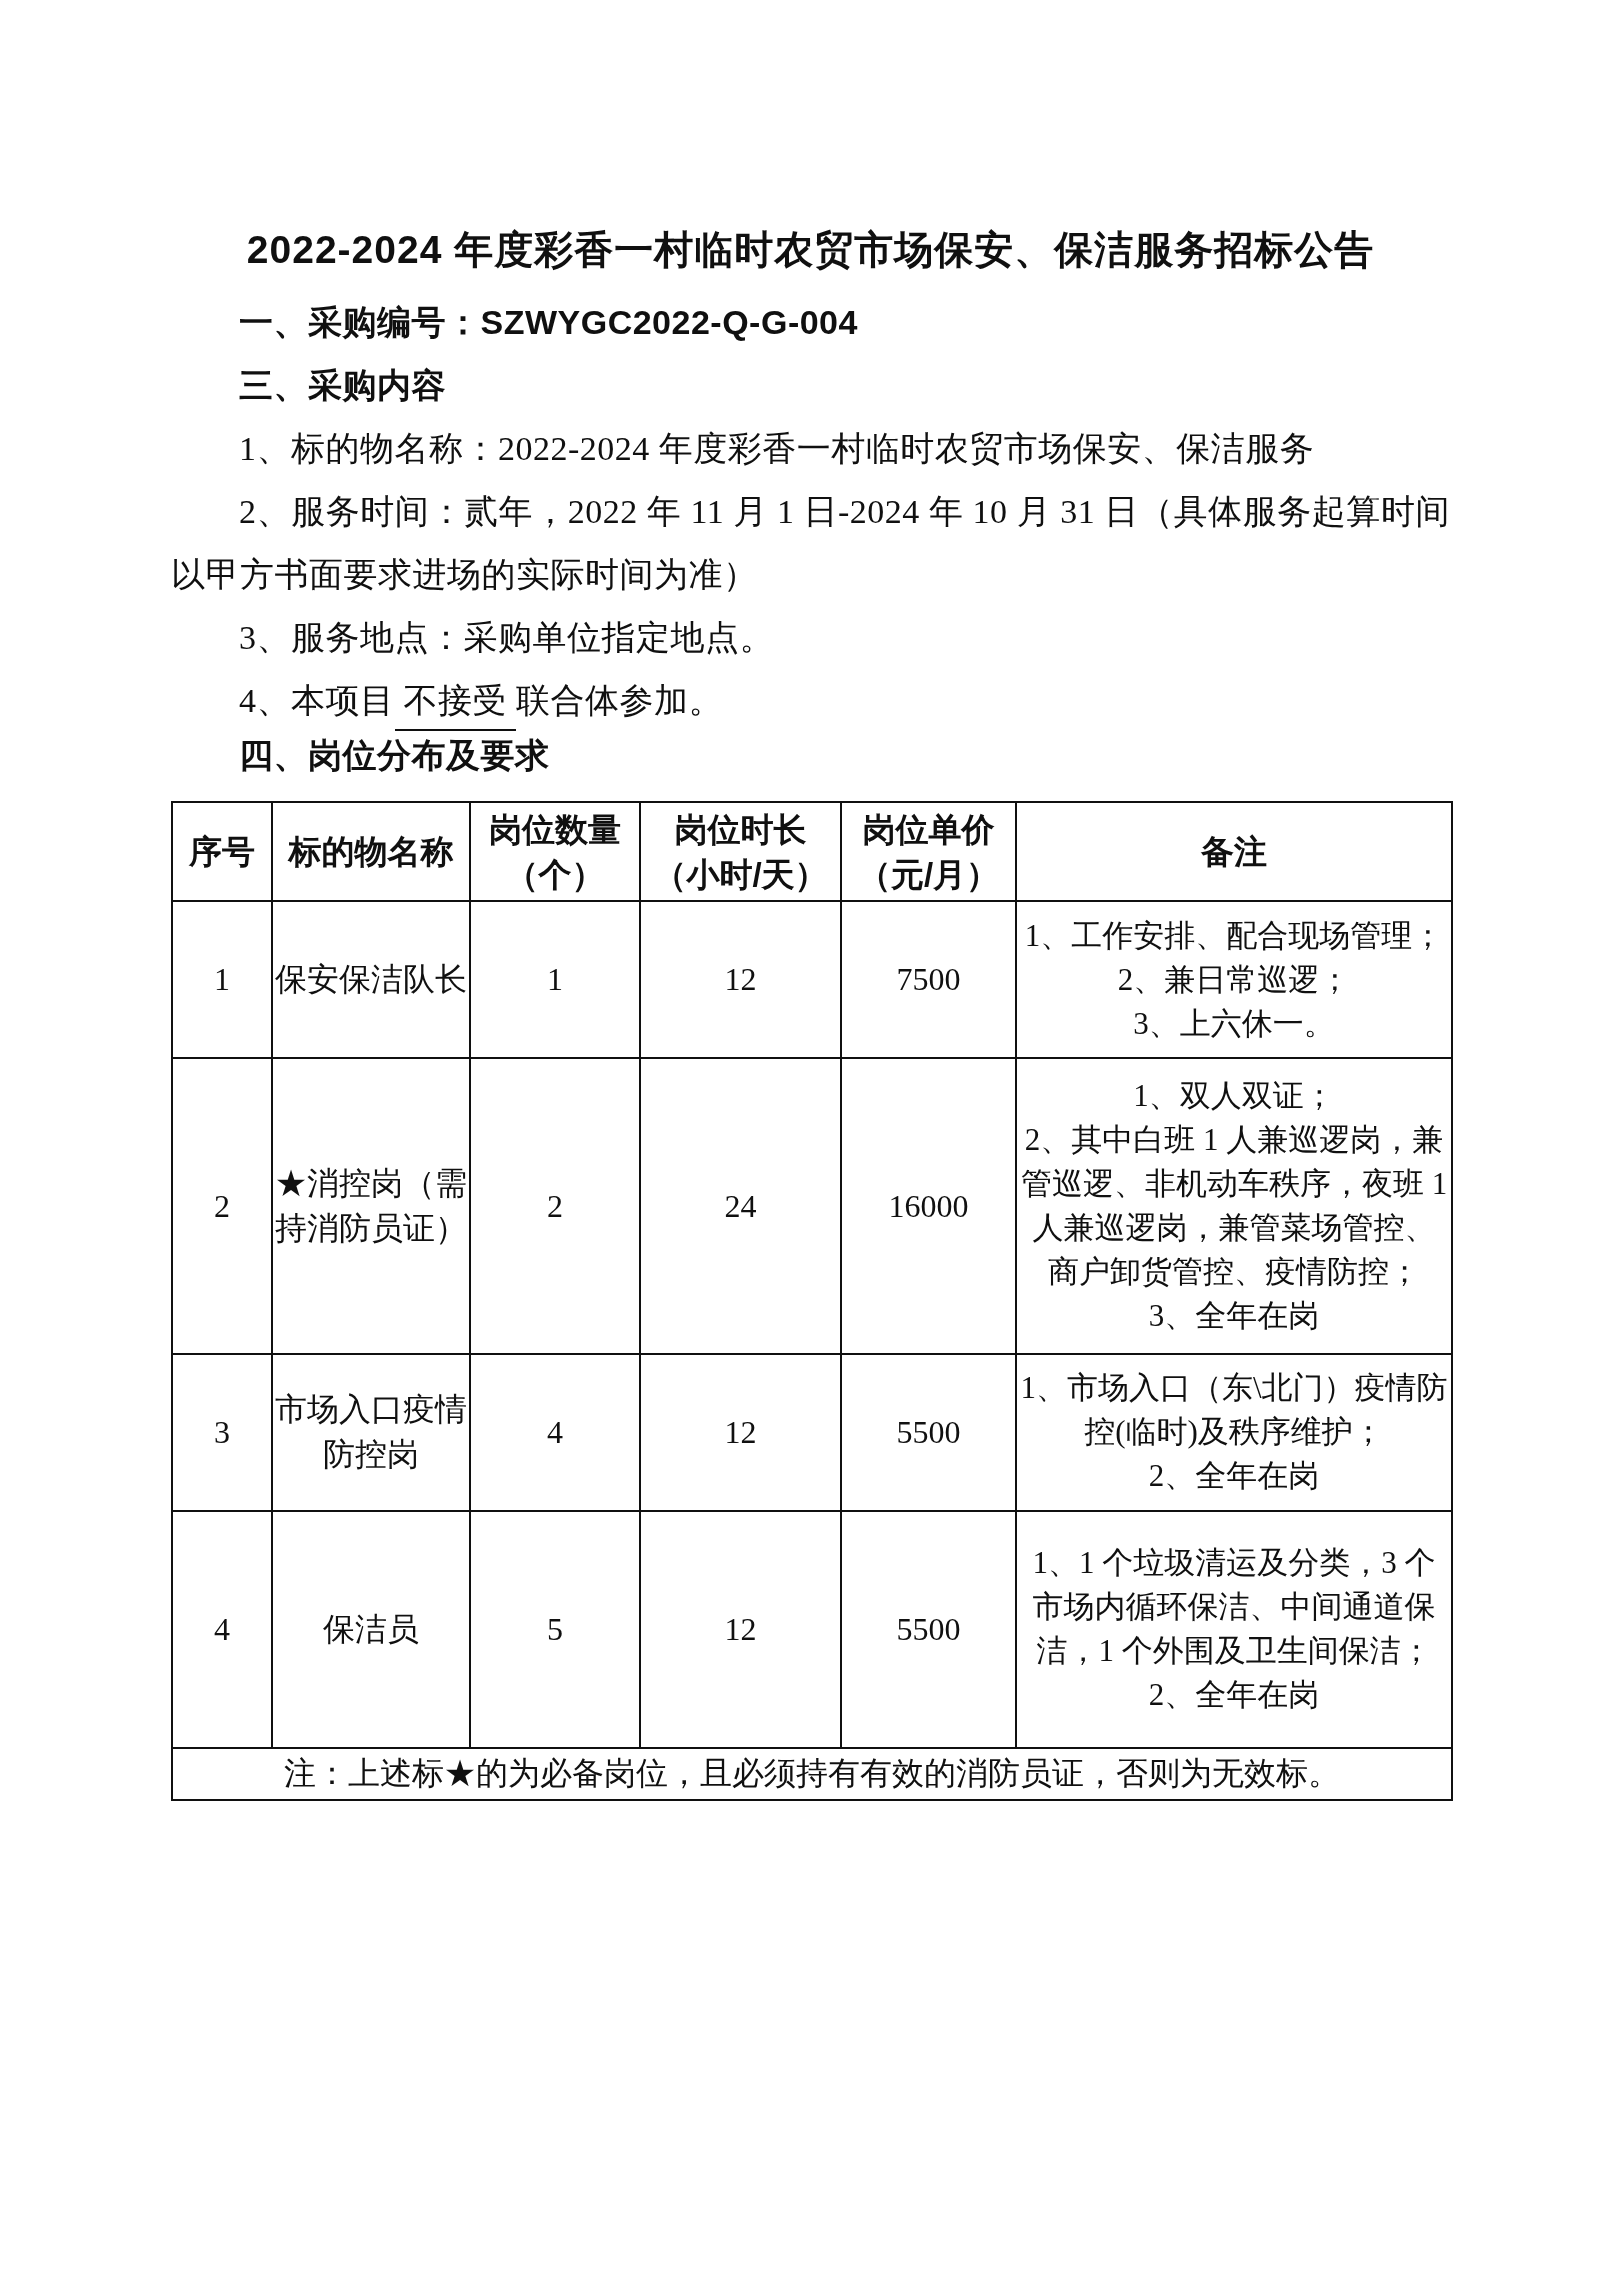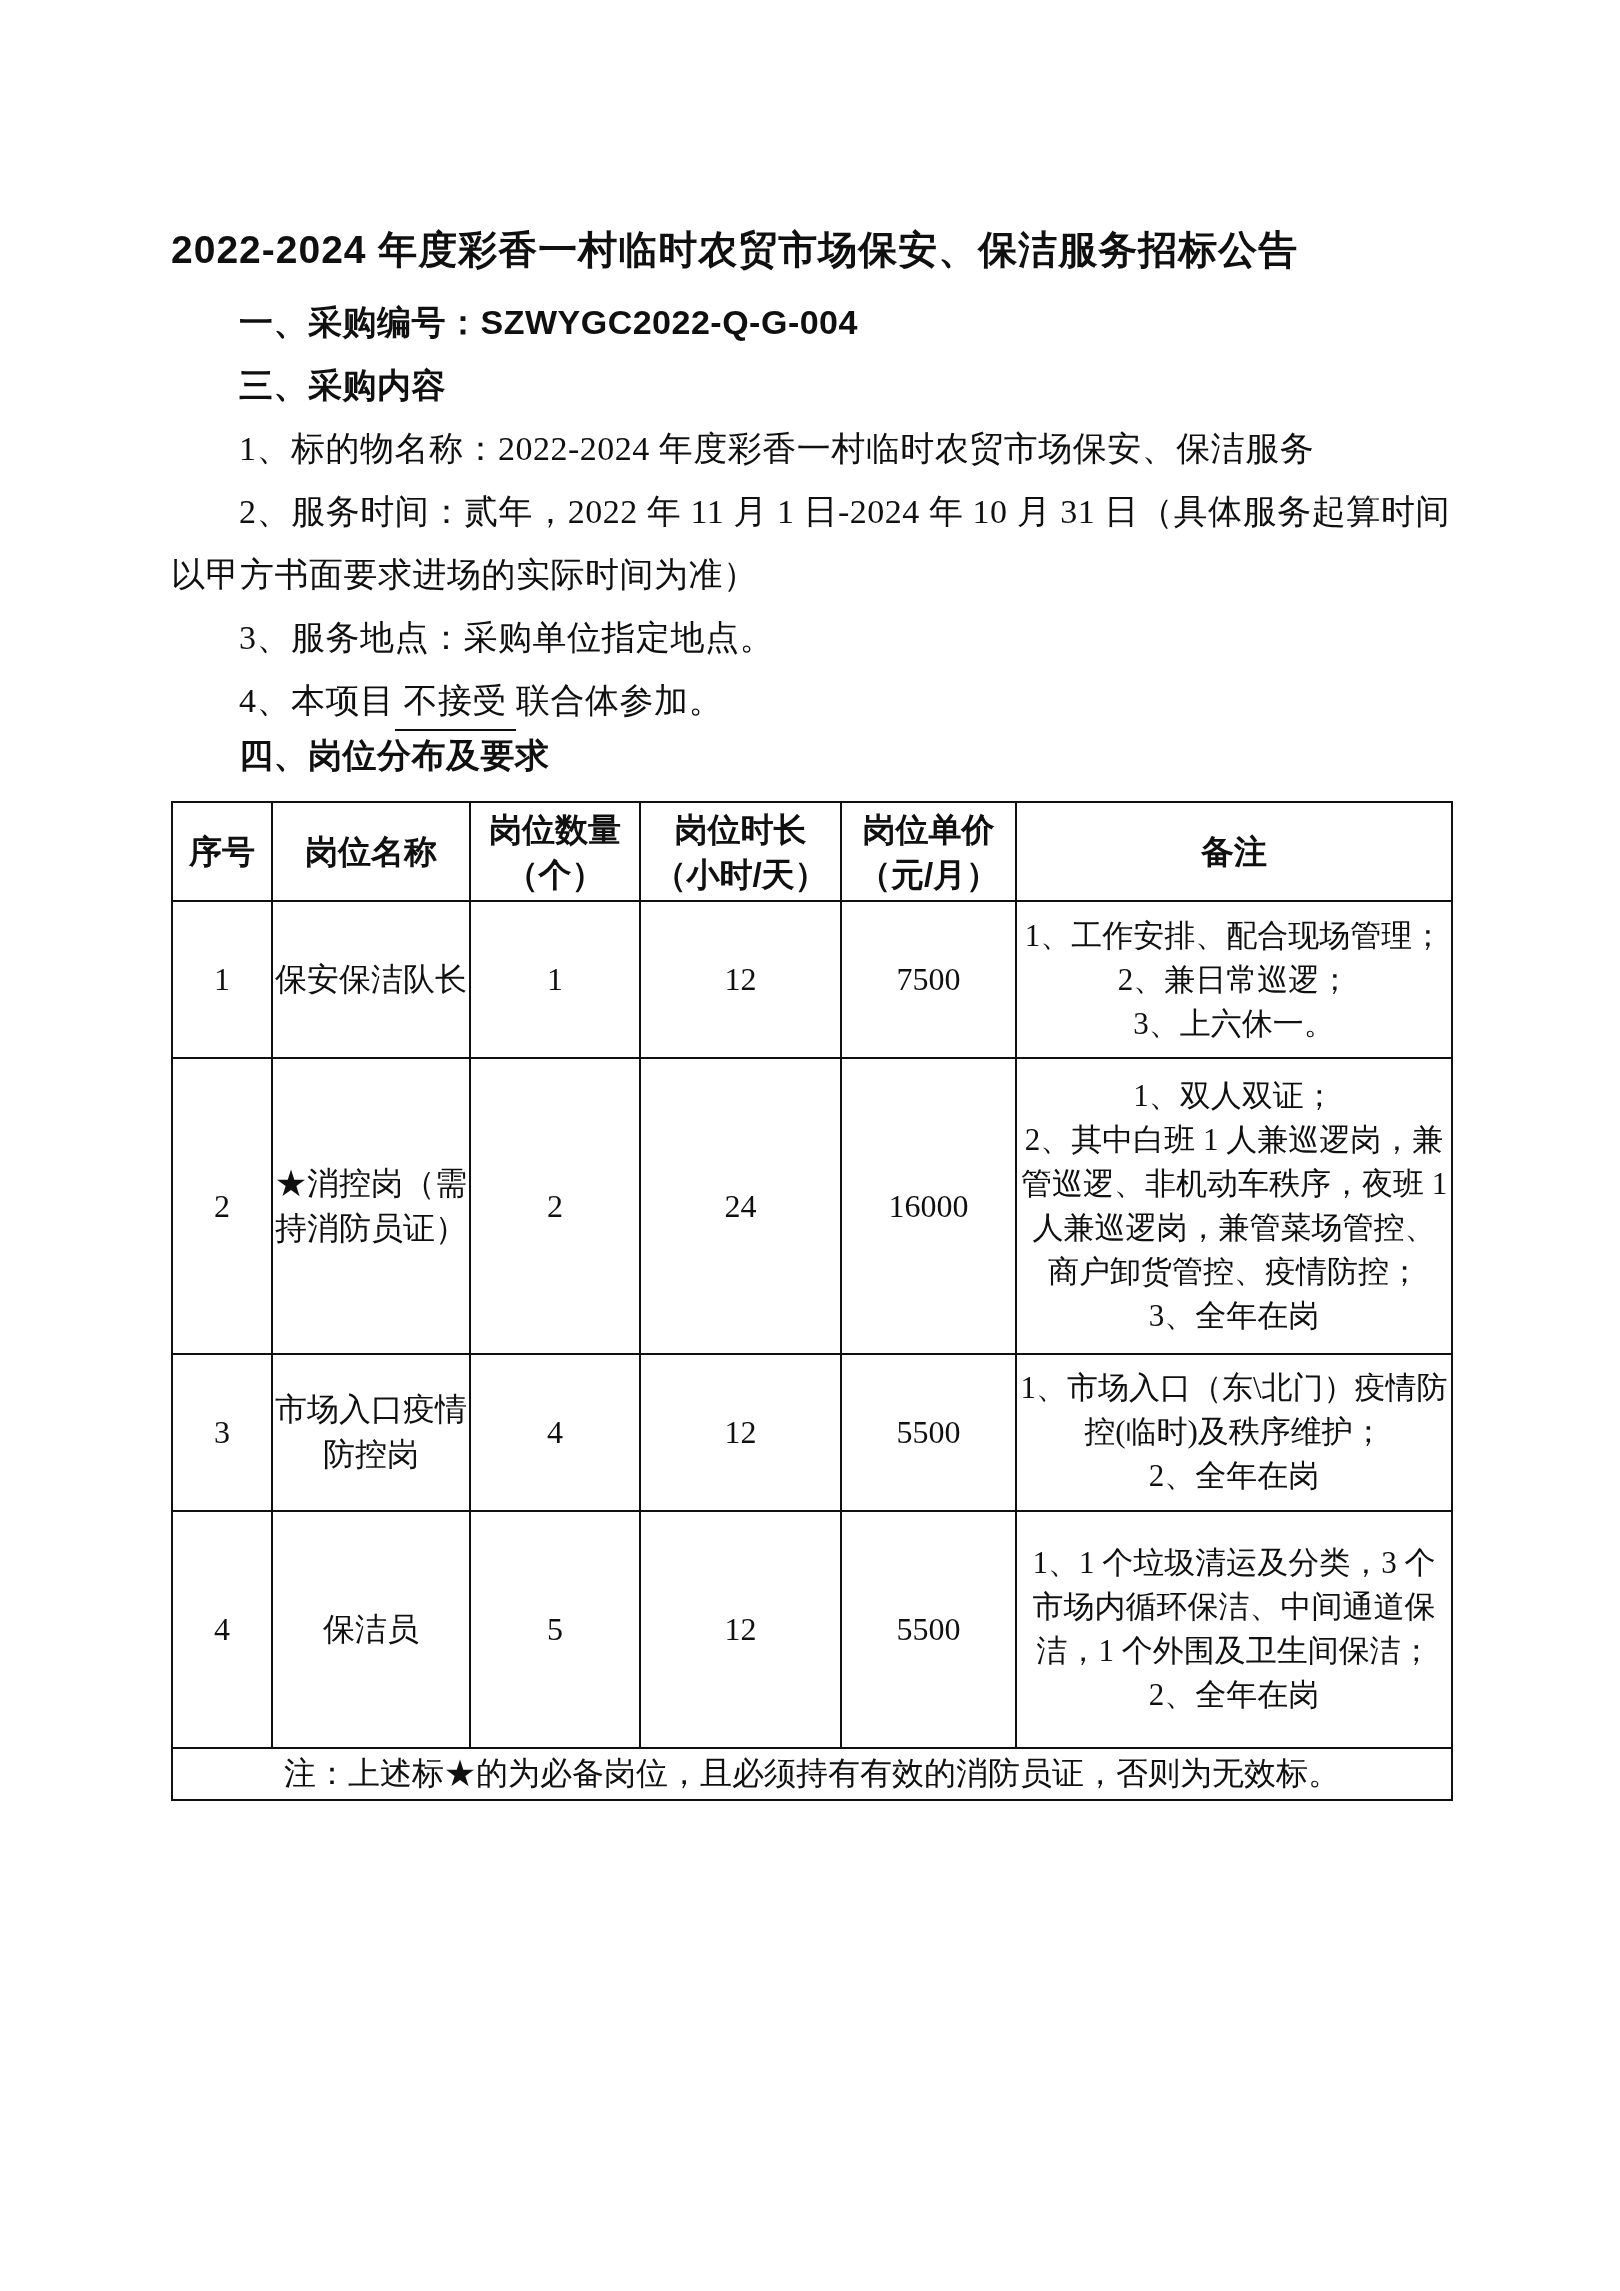--- a/index.html
+++ b/index.html
@@ -13,20 +13,21 @@
     padding: 222px 170px 0 171px;
     color: #101010;
     font-family: "Liberation Serif", "DejaVu Serif", serif;
     overflow: hidden;
   }
   .doc-title {
     margin: 0 0 13.7px 0;
     font-size: 39px;
     line-height: 55px;
     font-weight: bold;
+    text-align: center;
     letter-spacing: 1px;
     font-family: "Liberation Sans", "DejaVu Sans", sans-serif;
   }
   .para {
     margin: 0;
     font-size: 34px;
     line-height: 63px;
     text-align: justify;
     text-indent: 2em;
     letter-spacing: 0.5px;
@@ -110,21 +111,21 @@
       <col style="width:100px">
       <col style="width:198px">
       <col style="width:170px">
       <col style="width:201px">
       <col style="width:175px">
       <col style="width:436px">
     </colgroup>
     <thead>
       <tr>
         <th>序号</th>
-        <th>岗位名称</th>
+        <th>标的物名称</th>
         <th>岗位数量
 （个）</th>
         <th>岗位时长
 （小时/天）</th>
         <th>岗位单价
 （元/月）</th>
         <th>备注</th>
       </tr>
     </thead>
     <tbody>

